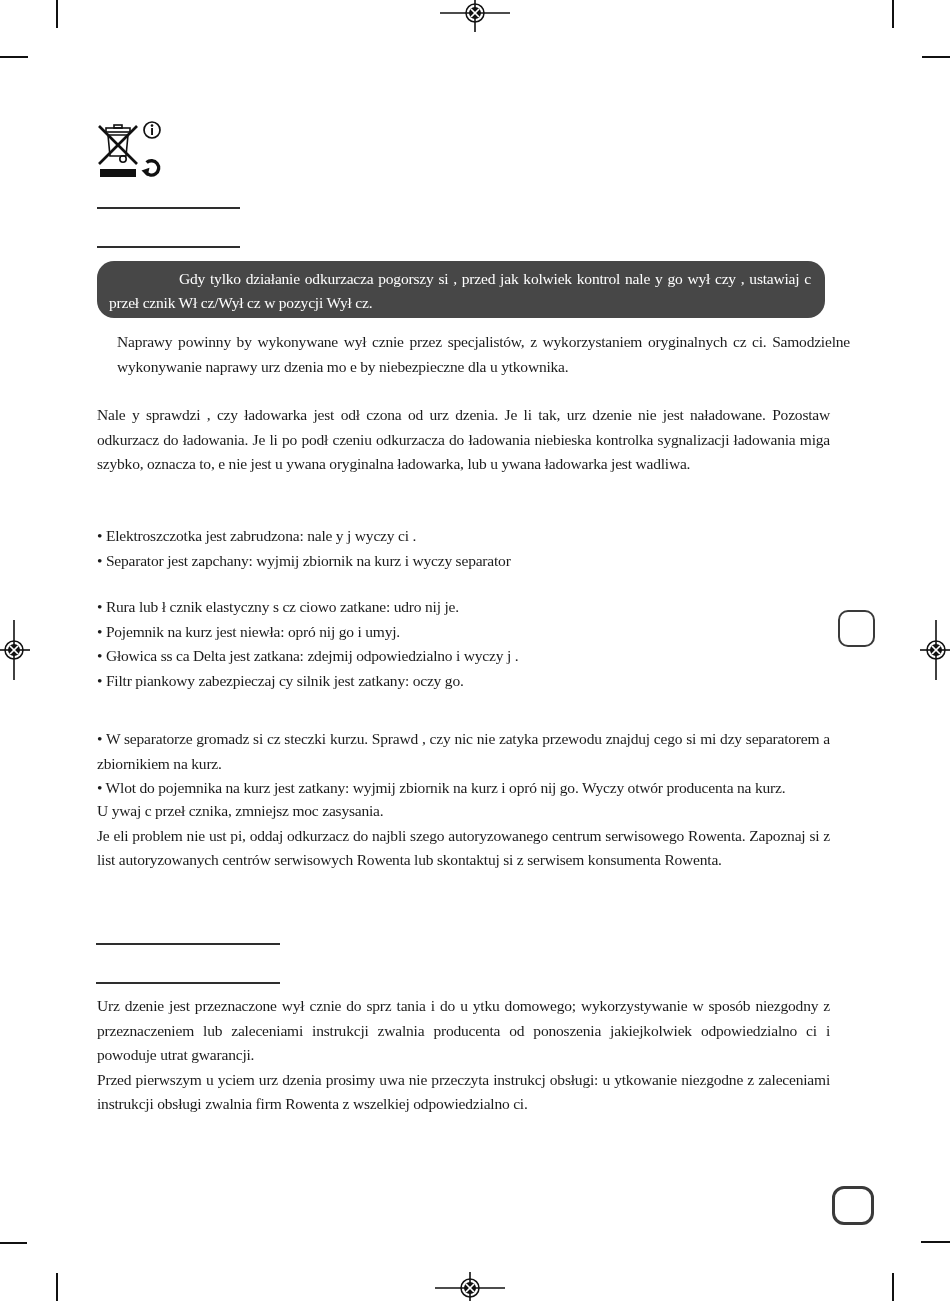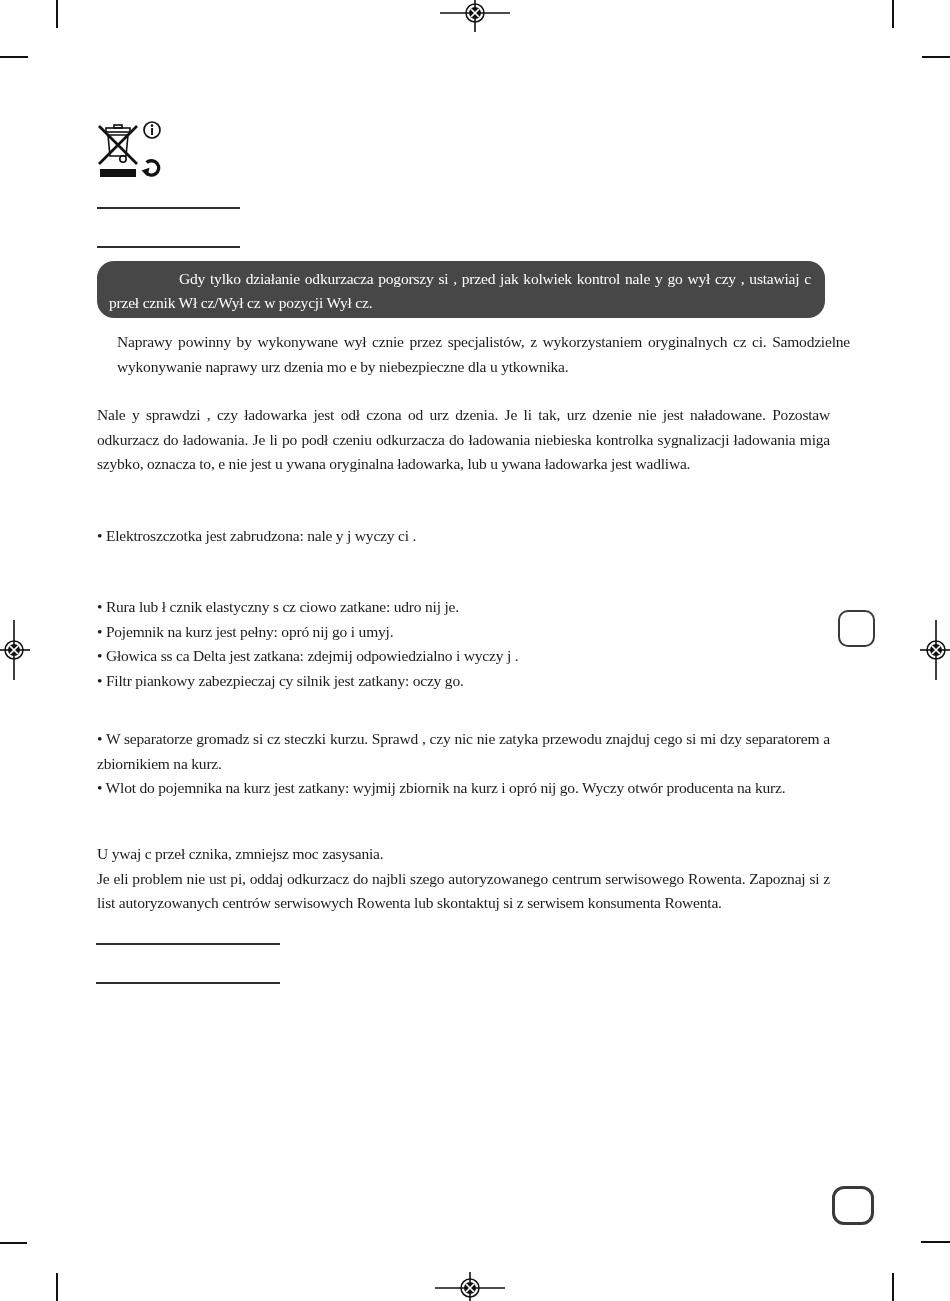--- a/index.html
+++ b/index.html
@@ -110,38 +110,41 @@
   <div class="txt" style="top:330px;margin-left:20px;">
     <p>Naprawy powinny by  wykonywane wył cznie przez specjalistów, z wykorzystaniem oryginalnych cz  ci. Samodzielne wykonywanie naprawy urz dzenia mo e by  niebezpieczne dla u ytkownika.</p>
   </div>
 
   <div class="txt" style="top:403px;">
     <p>Nale y sprawdzi , czy ładowarka jest odł czona od urz dzenia. Je li tak, urz dzenie nie jest naładowane. Pozostaw odkurzacz do ładowania. Je li po podł czeniu odkurzacza do ładowania niebieska kontrolka sygnalizacji ładowania miga szybko, oznacza to,  e nie jest u ywana oryginalna ładowarka, lub u ywana ładowarka jest wadliwa.</p>
   </div>
 
   <div class="txt" style="top:524px;">
     <p>• Elektroszczotka jest zabrudzona: nale y j  wyczy ci .</p>
+    <p>• Separator jest zapchany: wyjmij zbiornik na kurz i wyczy   separator</p>
   </div>
 
   <div class="txt" style="top:595px;">
     <p>• Rura lub ł cznik elastyczny s  cz  ciowo zatkane: udro nij je.</p>
-    <p>• Pojemnik na kurz jest pełny: opró nij go i umyj.</p>
+    <p>• Pojemnik na kurz jest niewła: opró nij go i umyj.</p>
     <p>• Głowica ss ca Delta jest zatkana: zdejmij odpowiedzialno  i wyczy   j .</p>
     <p>• Filtr piankowy zabezpieczaj cy silnik jest zatkany: oczy   go.</p>
   </div>
 
   <div class="txt" style="top:727px;">
     <p>• W separatorze gromadz  si  cz steczki kurzu. Sprawd , czy nic nie zatyka przewodu znajduj cego si  mi dzy separatorem a zbiornikiem na kurz.</p>
     <p>• Wlot do pojemnika na kurz jest zatkany: wyjmij zbiornik na kurz i opró nij go. Wyczy   otwór producenta na kurz.</p>
   </div>
 
-  <div class="txt" style="top:842px;">
+  <div class="txt" style="top:799px;">
     <p>U ywaj c przeł cznika, zmniejsz moc zasysania.</p>
     <p>Je eli problem nie ust pi, oddaj odkurzacz do najbli szego autoryzowanego centrum serwisowego Rowenta. Zapoznaj si  z list  autoryzowanych centrów serwisowych Rowenta lub skontaktuj si  z serwisem konsumenta Rowenta.</p>
   </div>
 
   <div class="txt" style="top:994px;">
+    <p>Urz dzenie jest przeznaczone wył cznie do sprz tania i do u ytku domowego; wykorzystywanie w sposób niezgodny z przeznaczeniem lub zaleceniami instrukcji zwalnia producenta od ponoszenia jakiejkolwiek odpowiedzialno ci i powoduje utrat  gwarancji.</p>
+    <p>Przed pierwszym u yciem urz dzenia prosimy uwa nie przeczyta  instrukcj  obsługi: u ytkowanie niezgodne z zaleceniami instrukcji obsługi zwalnia firm  Rowenta z wszelkiej odpowiedzialno ci.</p>
   </div>
 
   <div class="roundedbox box1"></div>
   <div class="roundedbox box2"></div>
 
 </div>
 
 </body></html>

